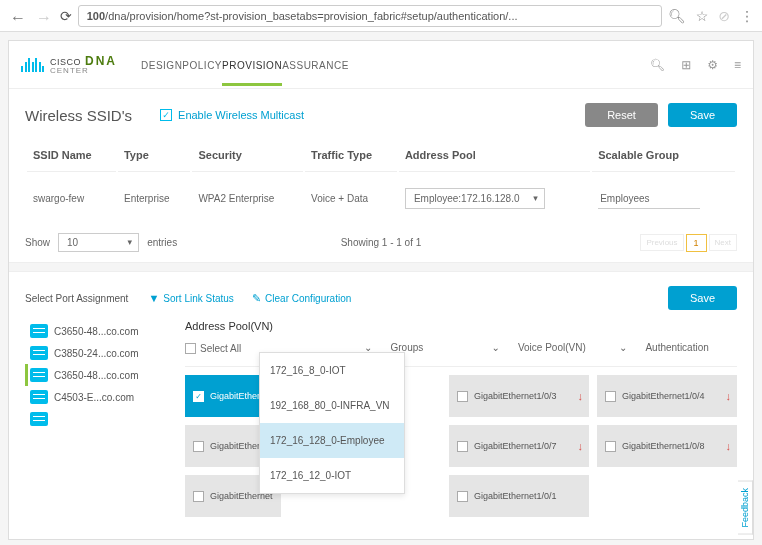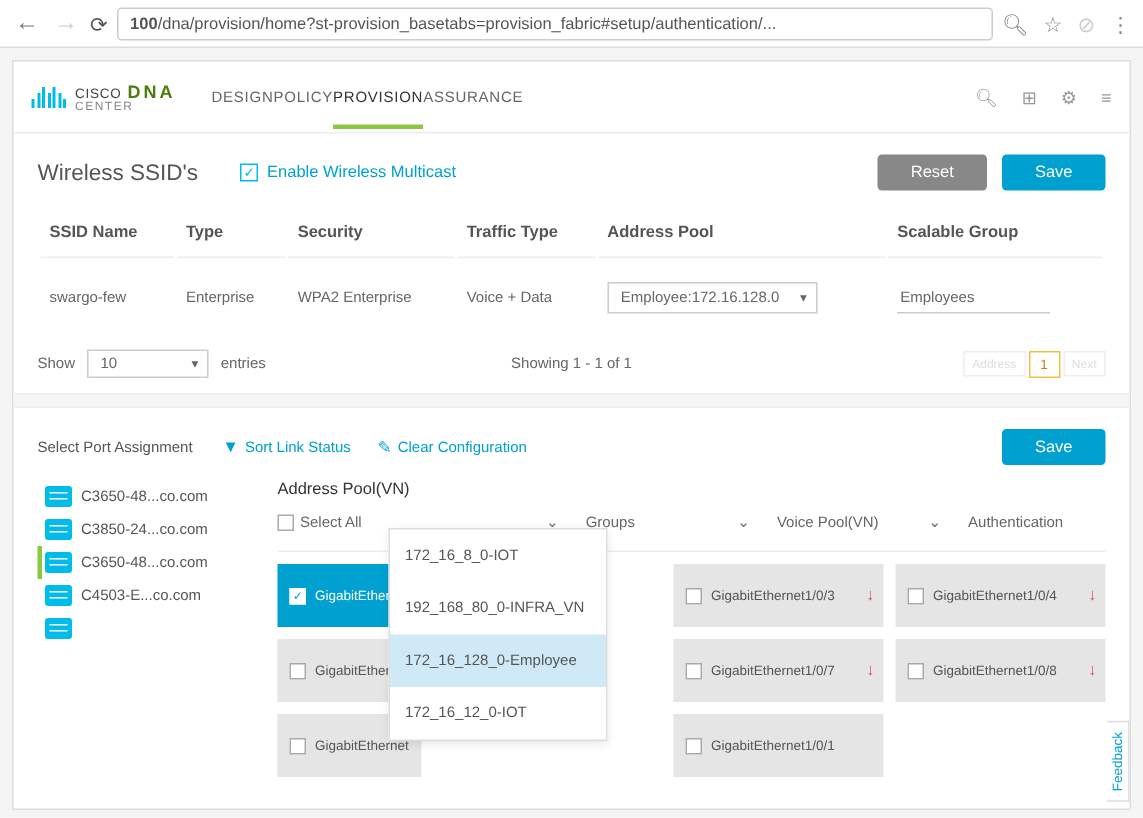--- a/index.html
+++ b/index.html
@@ -196,21 +196,21 @@
       </tr>
         </tbody>
     </table>
 
     <div class="pager-row" style="position:relative">
       <span>Show</span>
       <span class="select">10</span>
       <span>entries</span>
       <span class="pager-center">Showing 1 - 1 of 1</span>
       <div class="pager-right">
-        <span class="pg-btn">Address</span>
+        <span class="pg-btn">Previous</span>
         <span class="pg-num">1</span>
         <span class="pg-btn">Next</span>
       </div>
     </div>
 
     <div class="divider"></div>
 
     <div class="pa-head">
       <h3>Select Port Assignment</h3>
       <span class="link">

